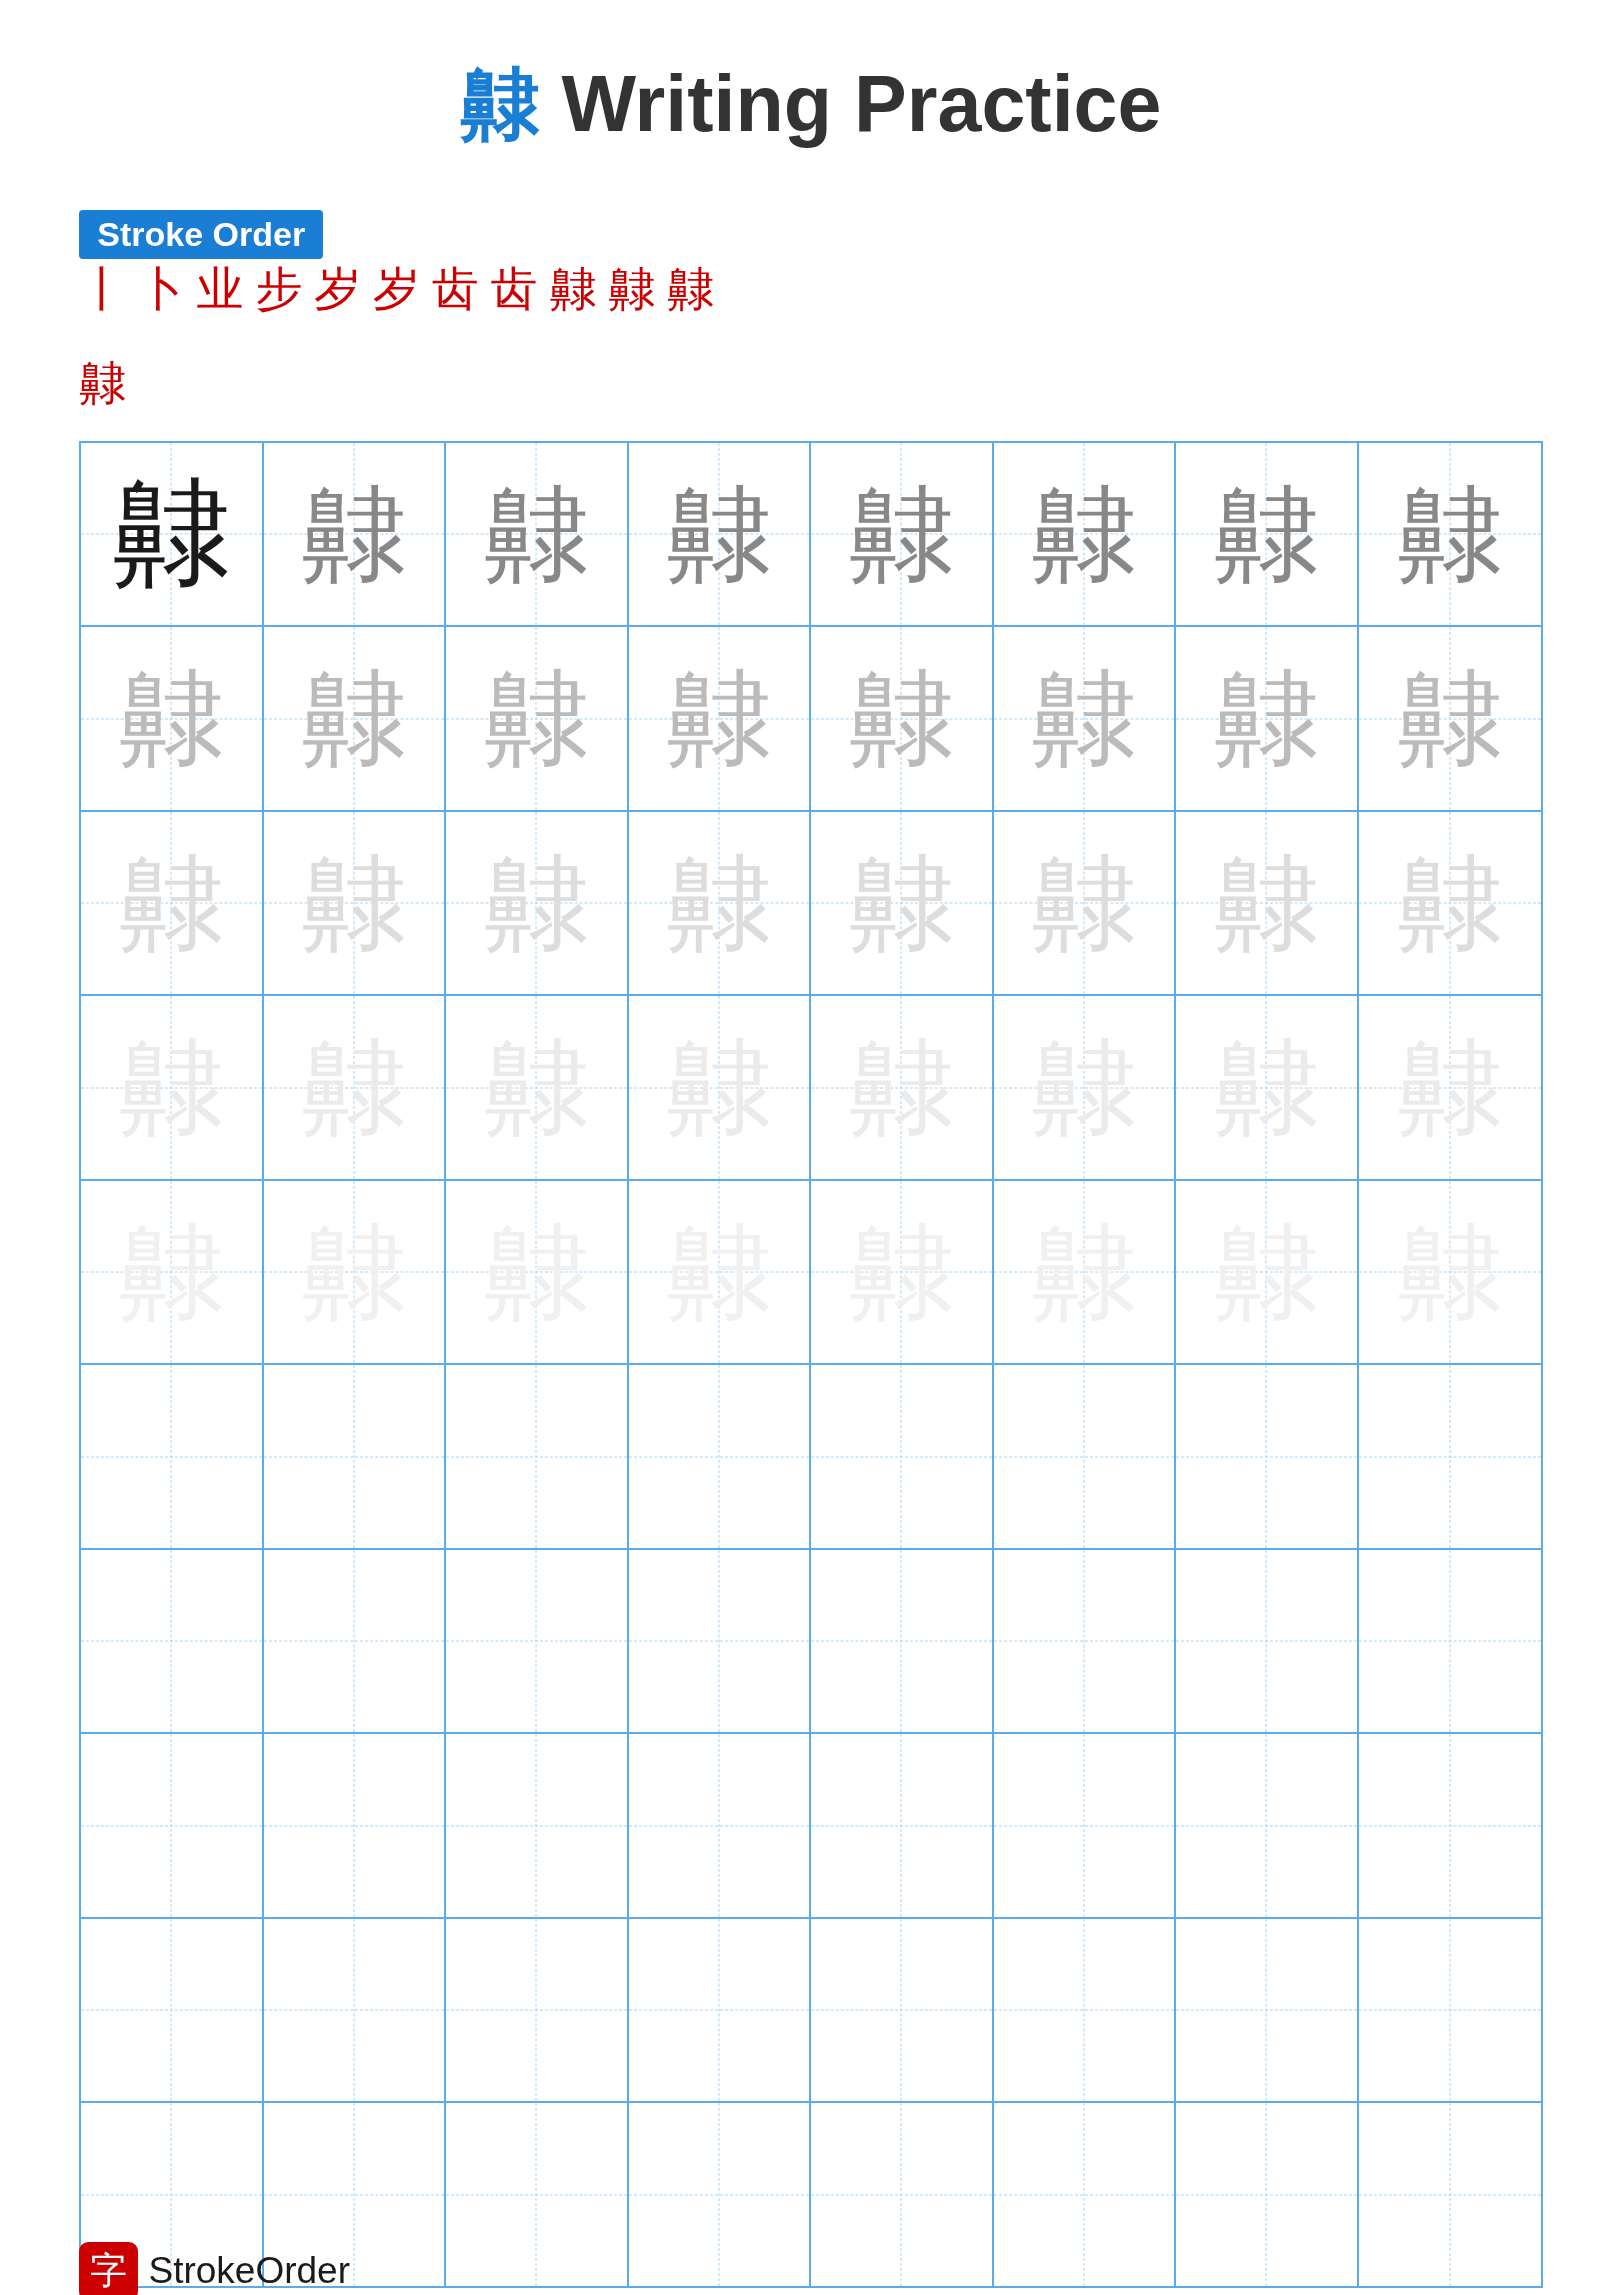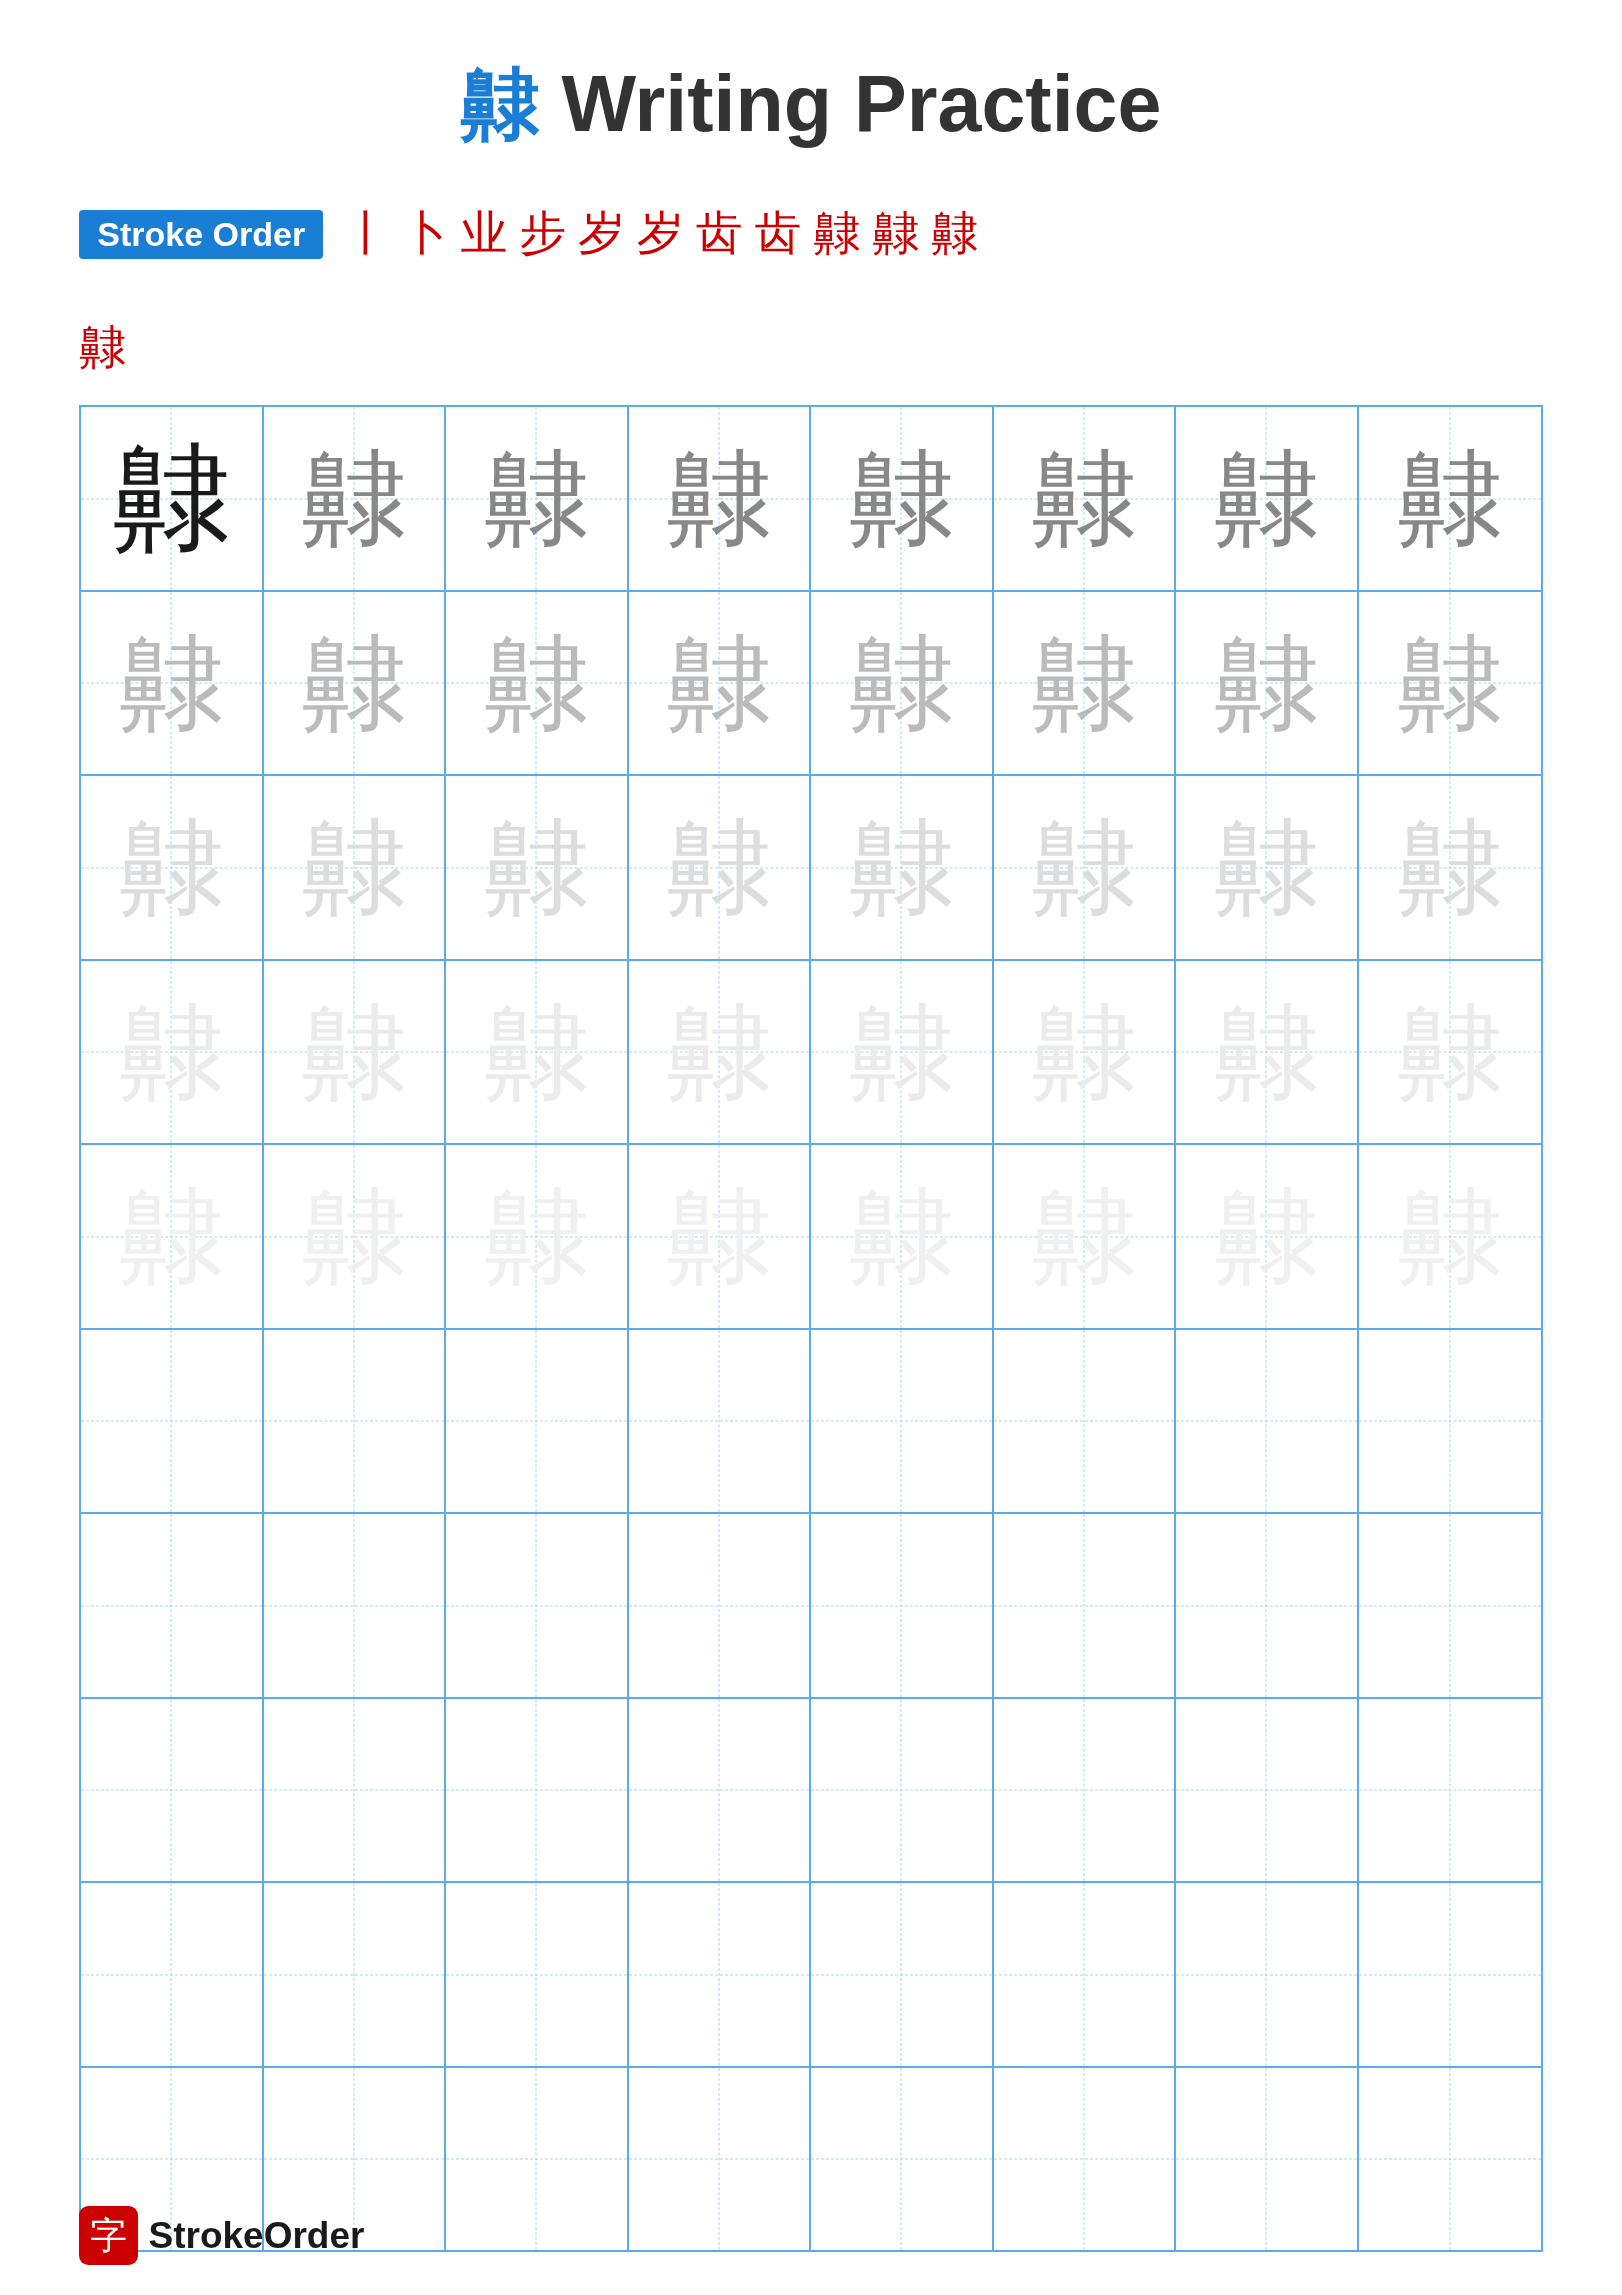--- a/index.html
+++ b/index.html
@@ -34,22 +34,23 @@
 
     .title-char {
       color: #1a7fd4;
     }
 
     
     .stroke-order-area {
       display: flex;
       align-items: flex-start;
       flex-wrap: wrap;
-      margin-bottom: 57px;
+      margin-bottom: 39px;
       gap: 6.5px;
+      flex-direction: column;
     }
 
     .stroke-order-badge {
       background: #1a7fd4;
       color: #fff;
       font-size: 34px;
       font-weight: bold;
       padding: 5.2px 18.3px;
       border-radius: 3.9px;
       white-space: nowrap;
@@ -199,21 +200,21 @@
       display: flex;
       align-items: center;
       justify-content: center;
       color: #fff;
       font-size: 37px;
       font-family: serif;
     }
 
     .logo-text {
       font-size: 37px;
-      font-weight: bold;
+      font-weight: normal;
       color: #1a1a1a;
     }
   </style>
 </head>
 <body>
 
 <div class="page-container">
 
   <div class="title-area">
     <div class="title-text">

